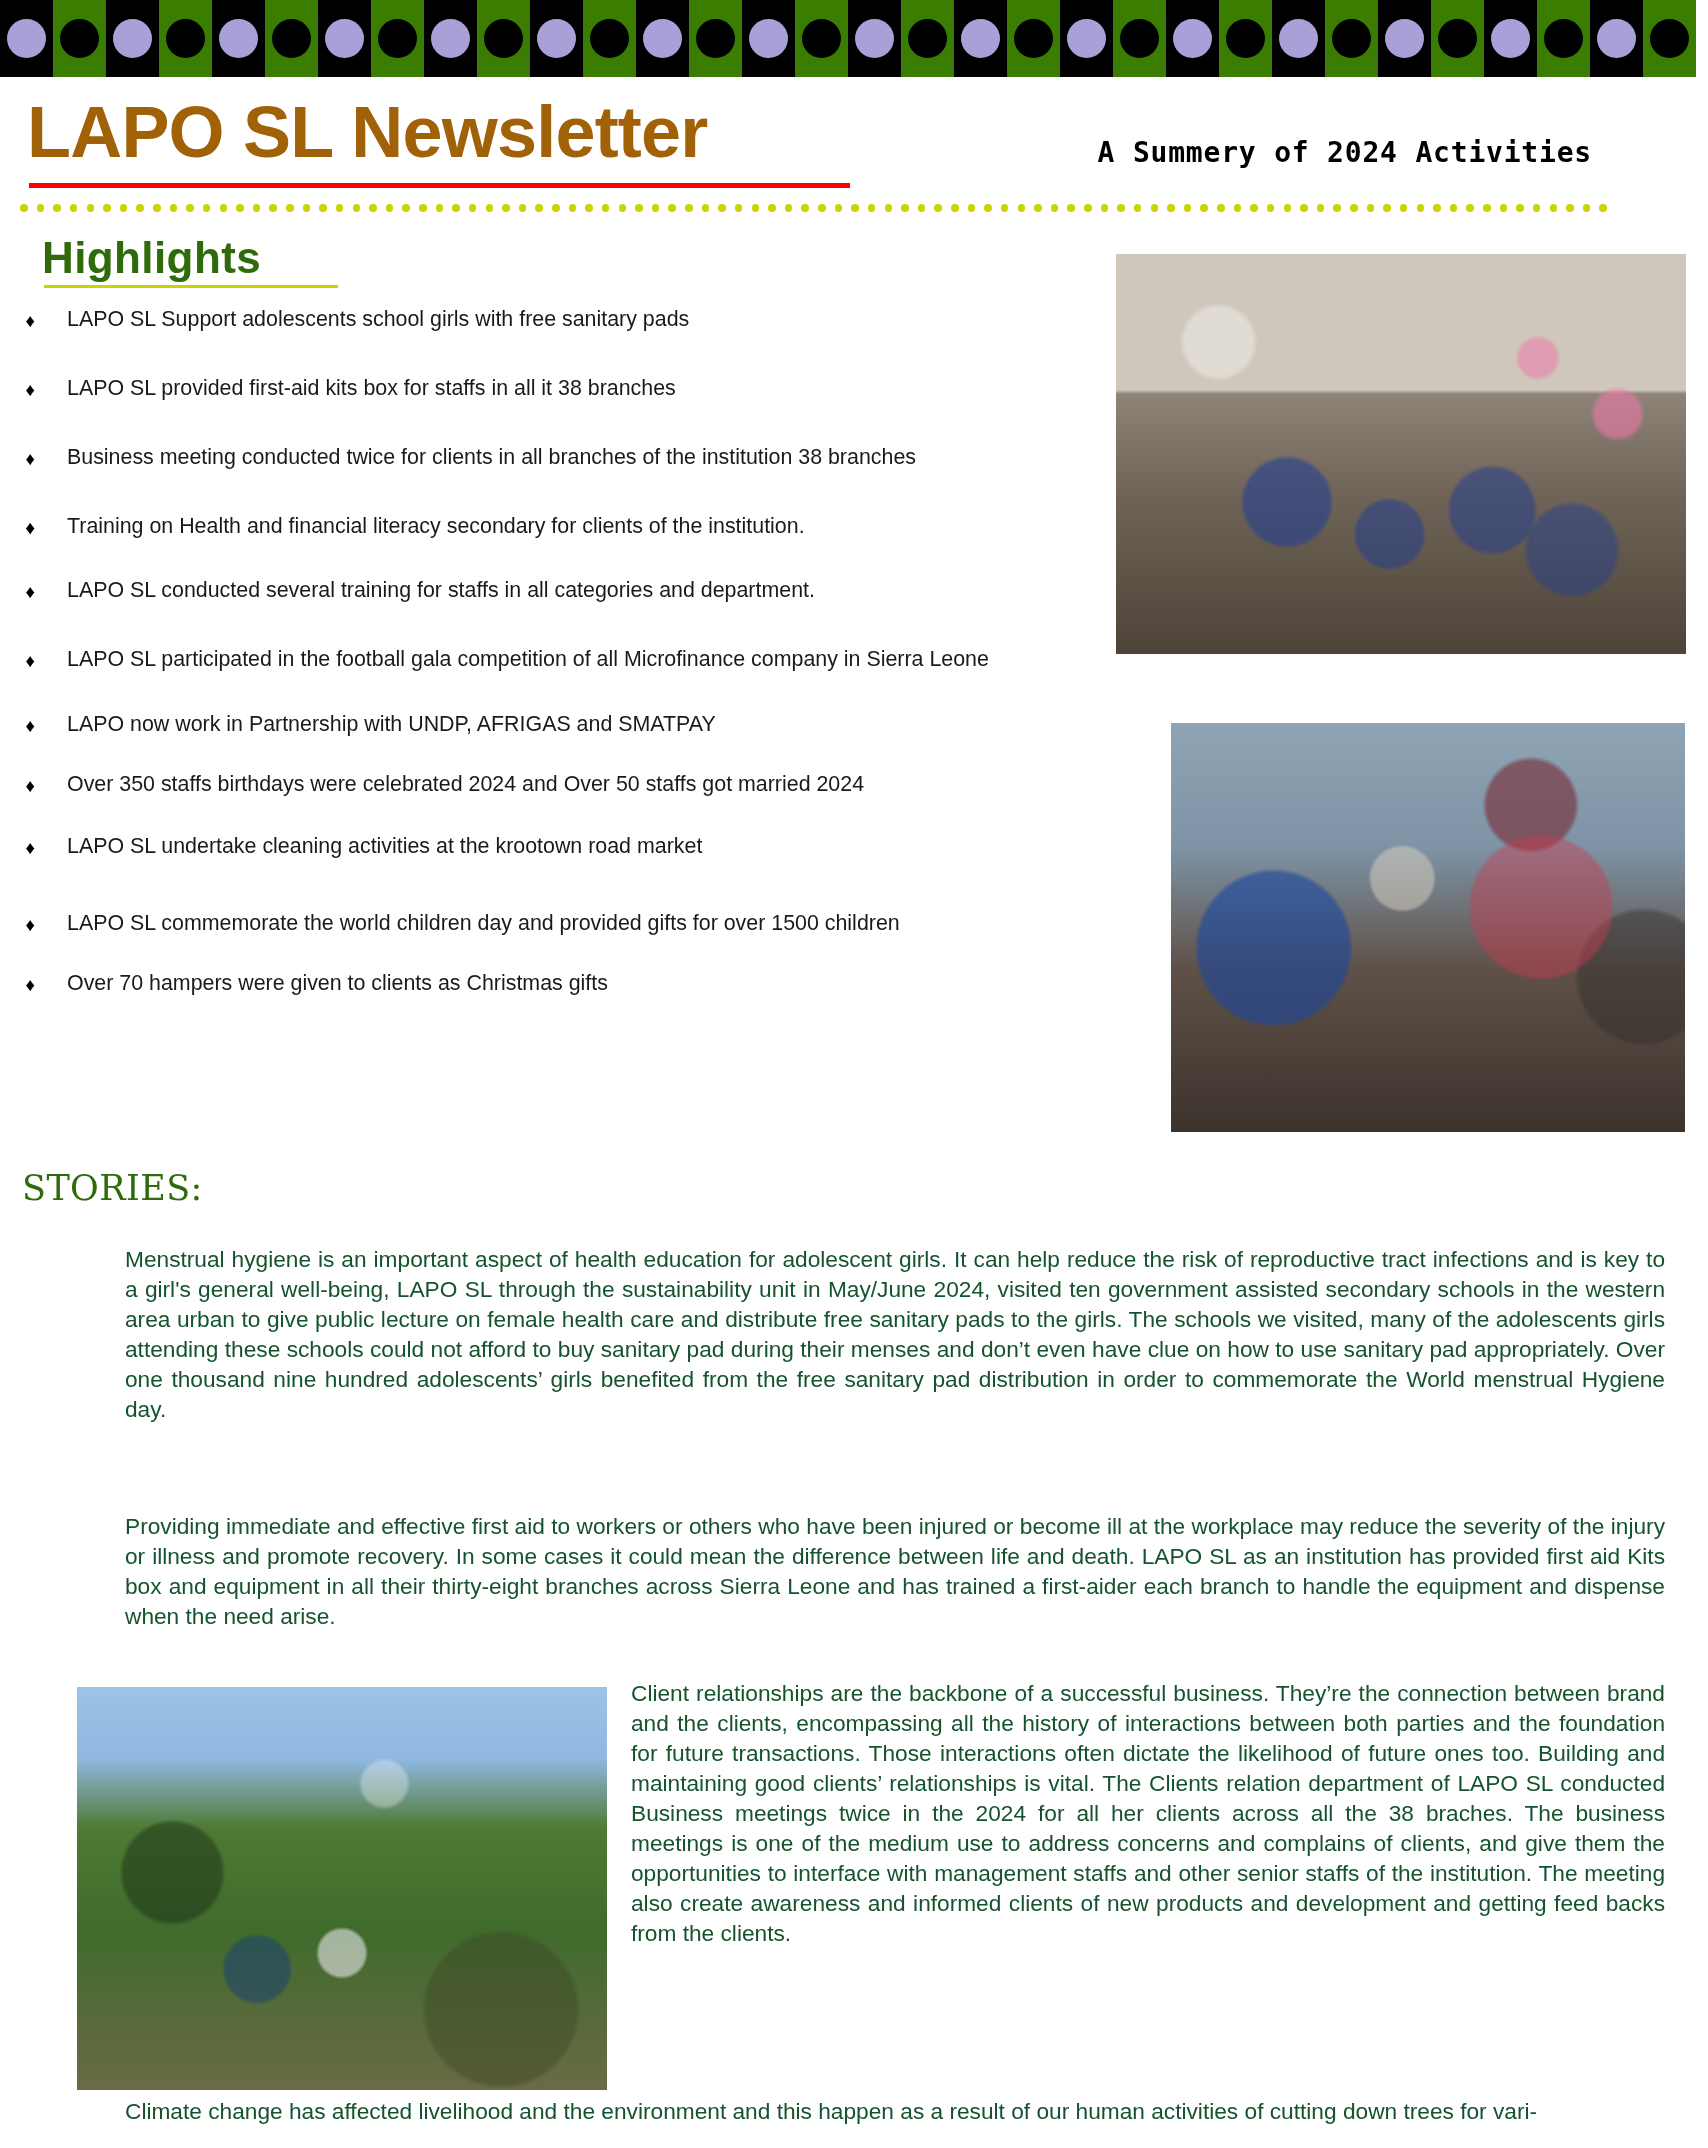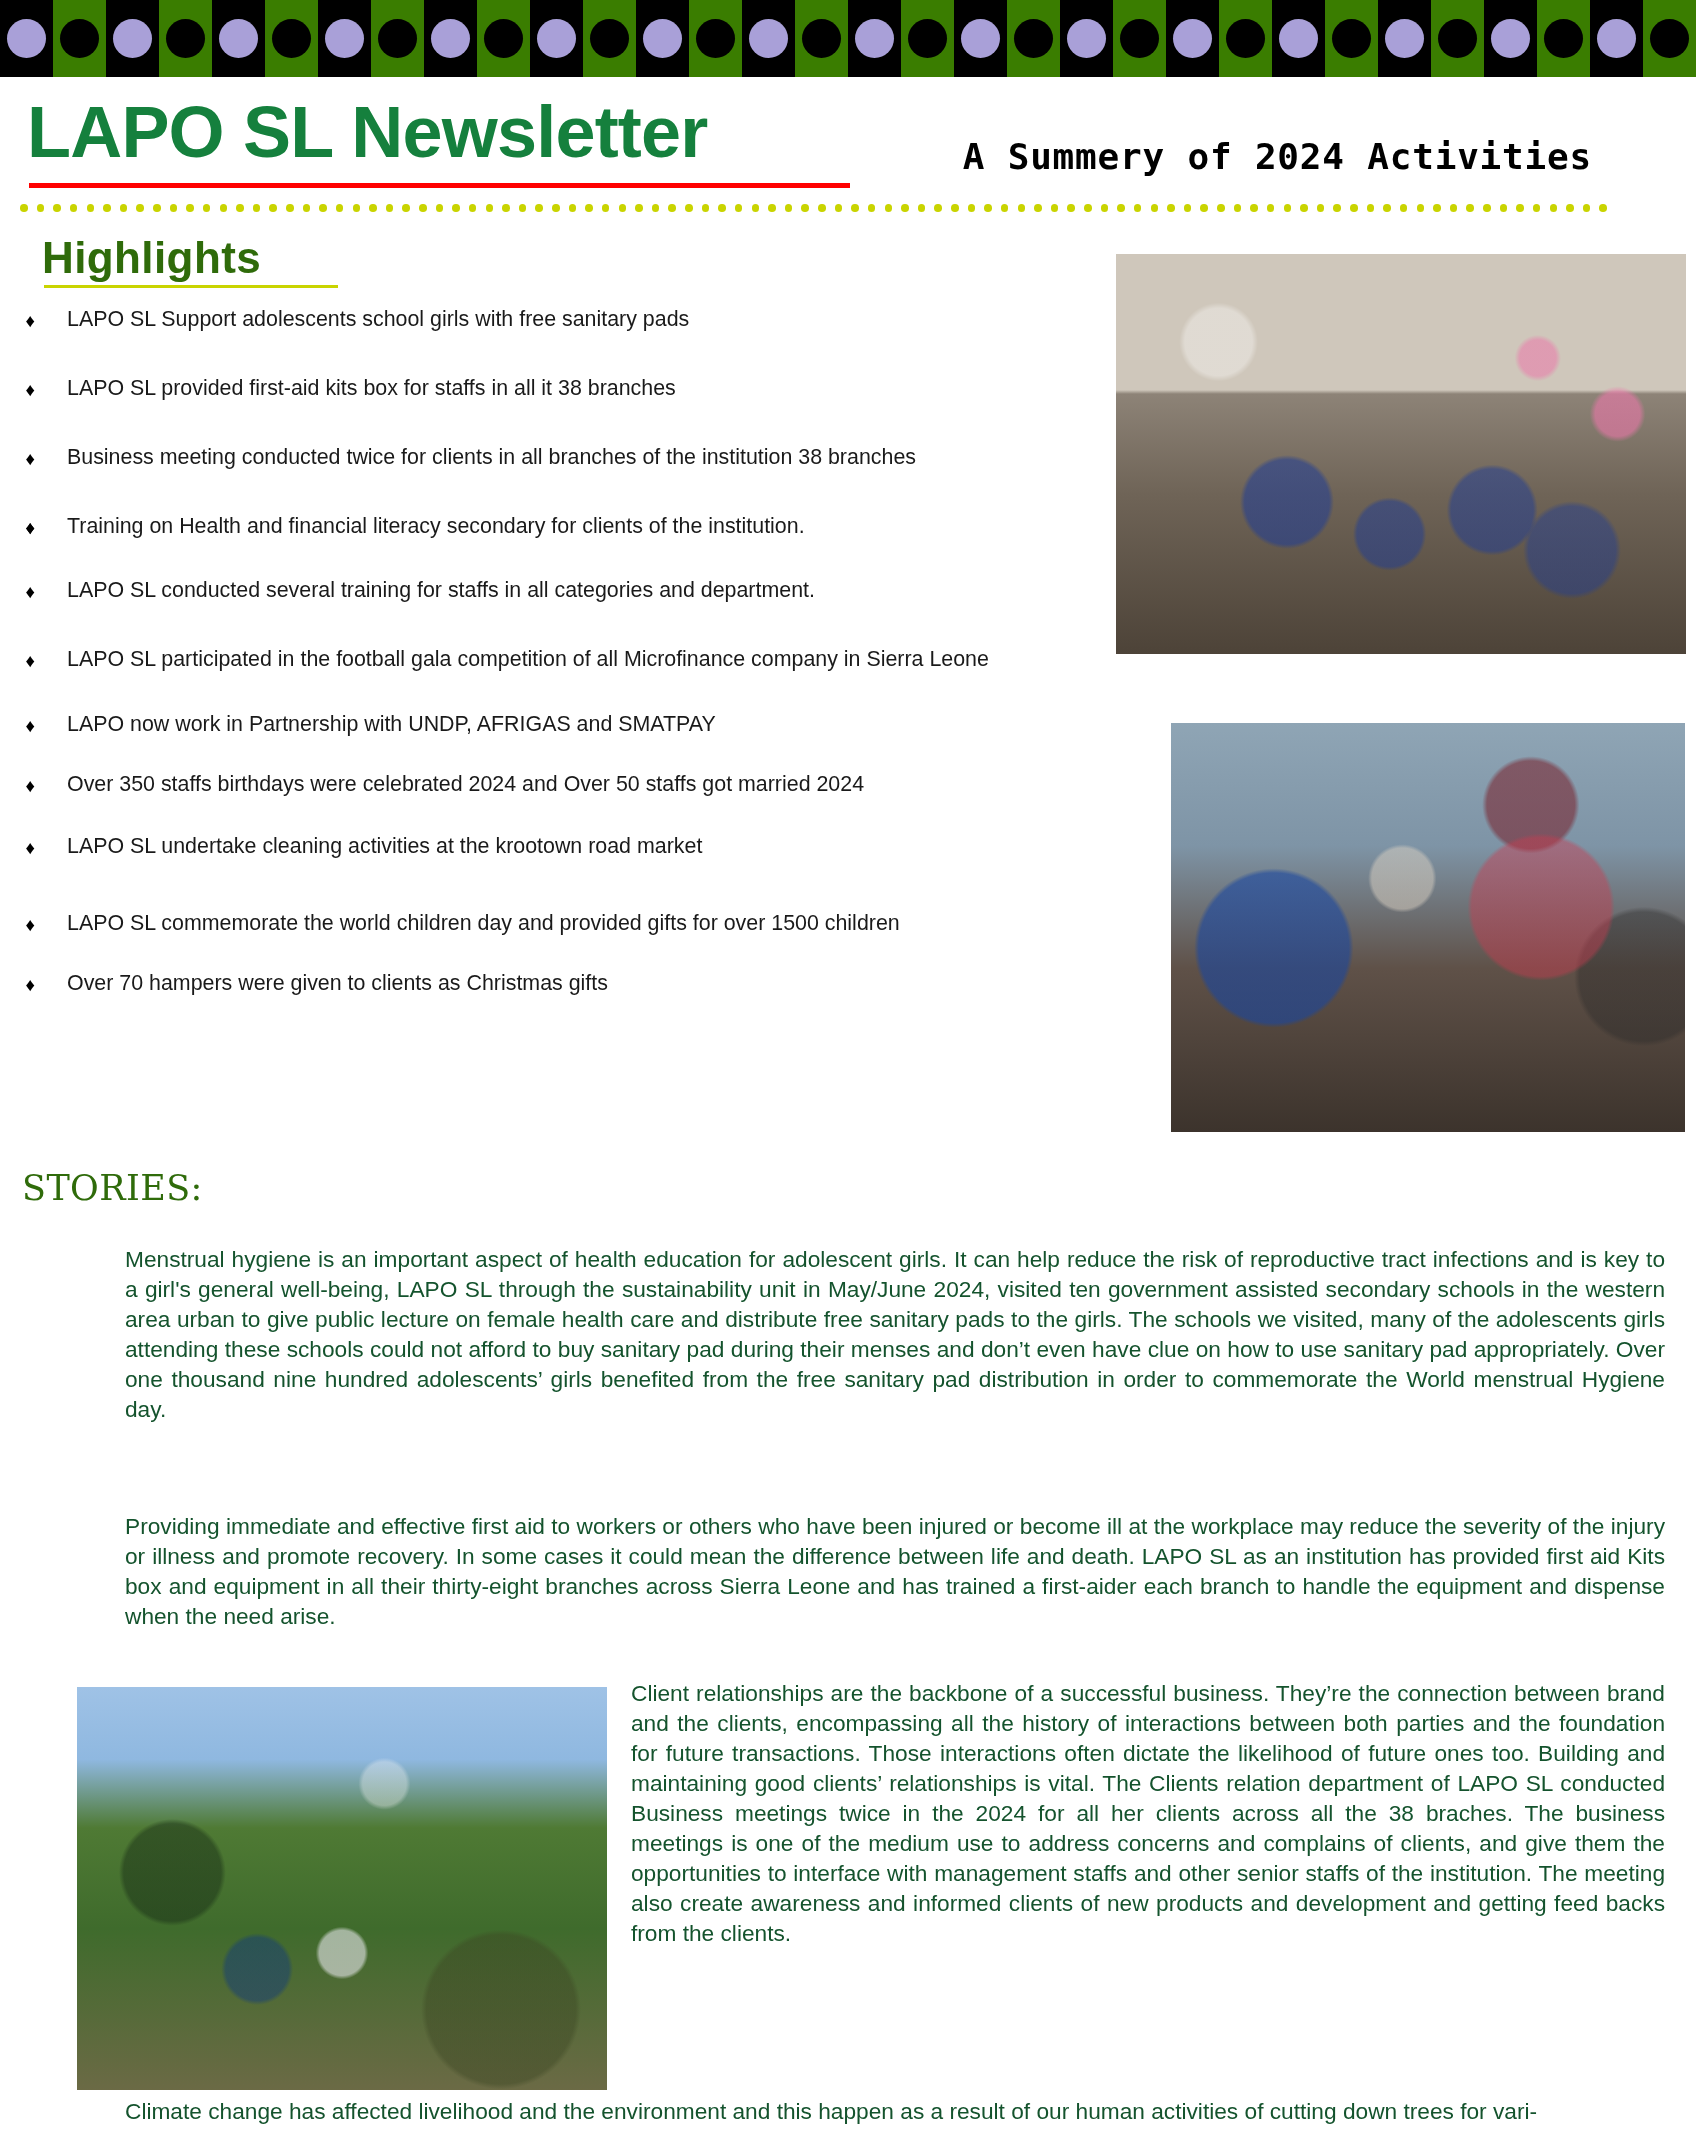--- a/index.html
+++ b/index.html
@@ -49,37 +49,37 @@
     left: 0;
     width: 1708px;
     height: 111px;
   }
   .title-main {
     position: absolute;
     left: 27px;
     top: 6.7px;
     font-size: 72px;
     font-weight: bold;
-    color: #15803d;
+    color: #a16207;
     letter-spacing: -0.8px;
     white-space: nowrap;
   }
   .title-underline {
     position: absolute;
     left: 28.5px;
     top: 99px;
     width: 821px;
     height: 5px;
     background: #ff0000;
   }
   .title-sub {
     position: absolute;
     right: 116px;
     top: 52px;
-    font-size: 36px;
+    font-size: 28px;
     font-weight: bold;
     font-family: "DejaVu Sans Mono", monospace;
     letter-spacing: 0.8px;
     color: #000000;
     white-space: nowrap;
   }
 
   
   .dotted-rule {
     position: absolute;

